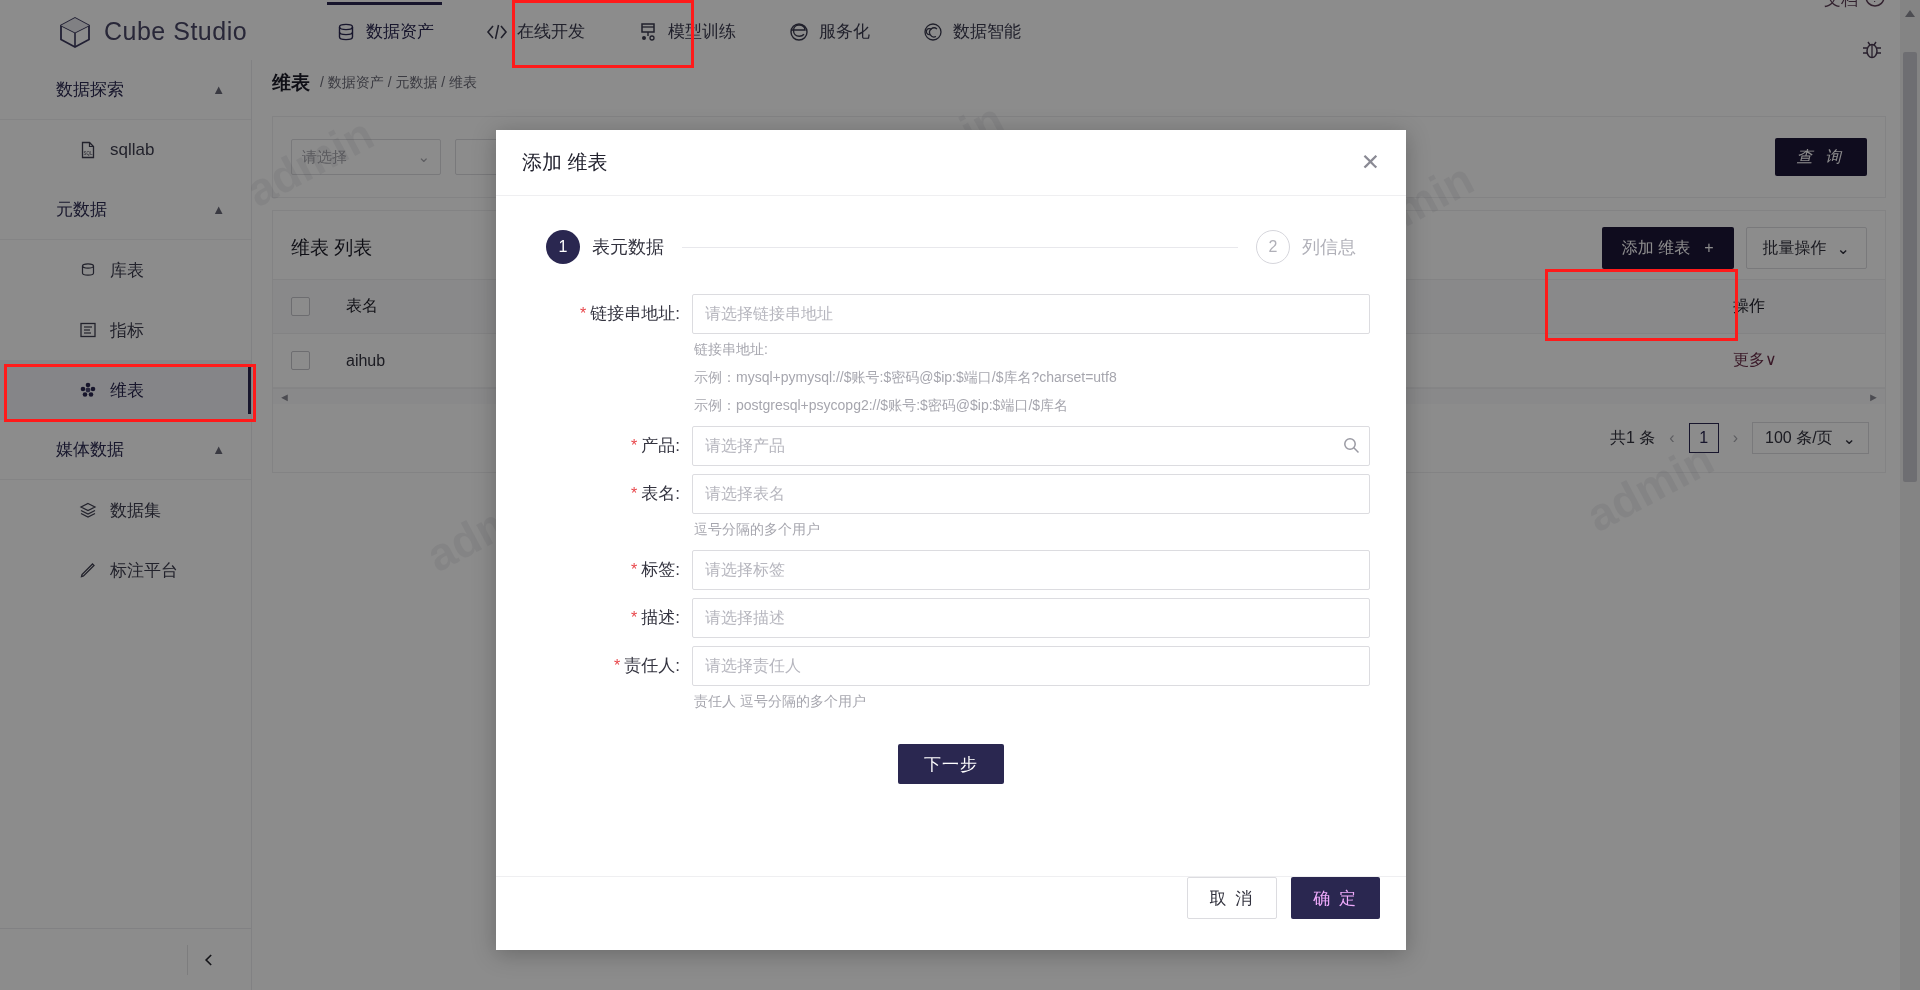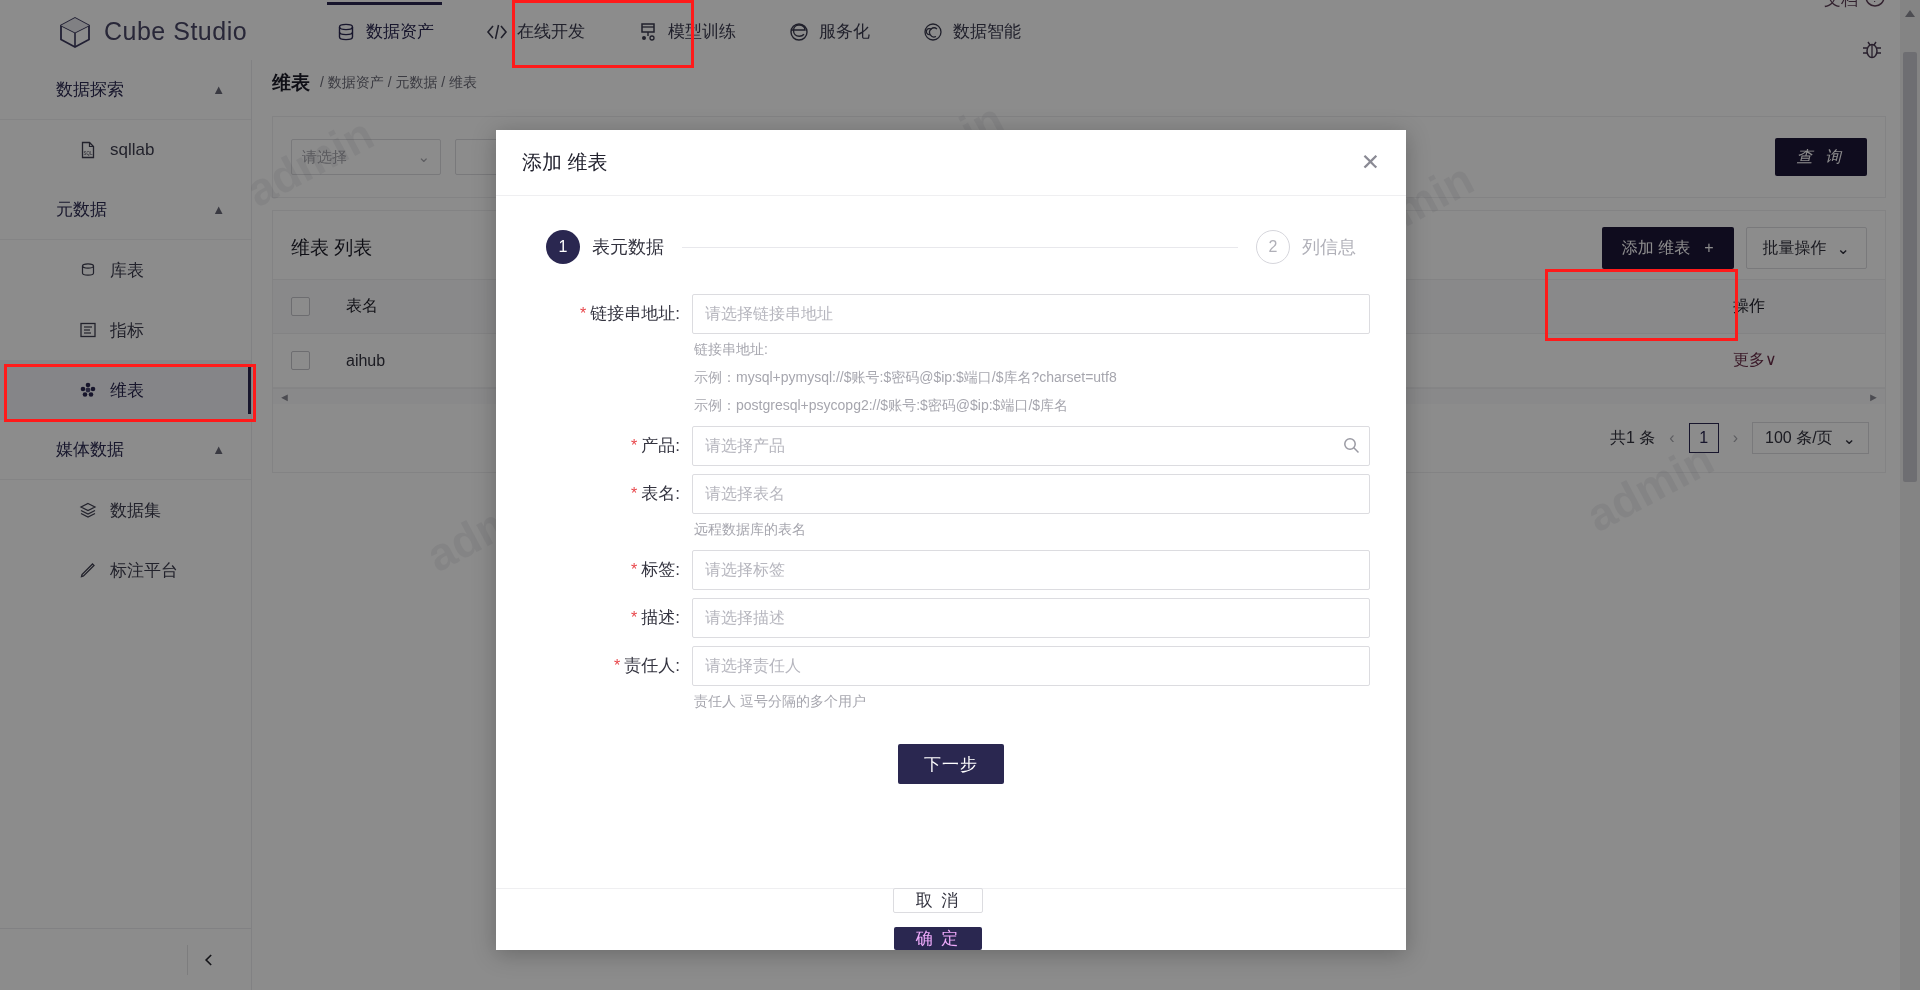--- a/index.html
+++ b/index.html
@@ -165,22 +165,22 @@
   .fwrap { position: relative; }
   .f-search-ico { position: absolute; right: 10px; top: 11px; color: #9a9aa3; cursor: pointer; }
   .fhint { font-size: 14px; color: #a6a6ae; line-height: 22px; padding: 4px 0 2px 2px; }
   .next-wrap { display: flex; justify-content: center; padding: 22px 0 0 0; }
   .btn-next {
     background: #2a2750; color: #fff; font-size: 17px; padding: 0 26px; height: 40px;
     display: flex; align-items: center; justify-content: center; cursor: pointer; border-radius: 2px;
     letter-spacing: 1px;
   }
   .m-foot {
-    height: 62px; border-top: 1px solid #efeff1; display: flex; align-items: center;
-    justify-content: flex-end; gap: 14px; padding-right: 26px; flex-direction: column;
+    height: 74px; border-top: 1px solid #efeff1; display: flex; 
+    justify-content: flex-end; gap: 14px; padding-right: 26px;
   }
   .btn-cancel {
     background: #fff; border: 1px solid #dcdce0; color: #33333f; font-size: 17px;
     height: 42px; padding: 0 22px; display: flex; align-items: center; cursor: pointer; border-radius: 2px;
     letter-spacing: 2px;
   }
   .btn-ok {
     background: #2a2750; color: #f0abfc; font-size: 17px; height: 42px; padding: 0 22px;
     display: flex; align-items: center; cursor: pointer; border-radius: 2px; letter-spacing: 2px;
   }
@@ -537,21 +537,21 @@
       </div>
 
       <div class="frow">
         <div class="flabel">
           <span class="req">*</span><span>表名:</span>
         </div>
         <div class="fcontrol">
           <div class="fwrap">
             <input class="finput" placeholder="请选择表名" style="">
           </div>
-          <div class="fhint">远程数据库的表名</div>
+          <div class="fhint">逗号分隔的多个用户</div>
         </div>
       </div>
 
       <div class="frow">
         <div class="flabel">
           <span class="req">*</span><span>标签:</span>
         </div>
         <div class="fcontrol">
           <div class="fwrap">
             <input class="finput" placeholder="请选择标签" style="">

